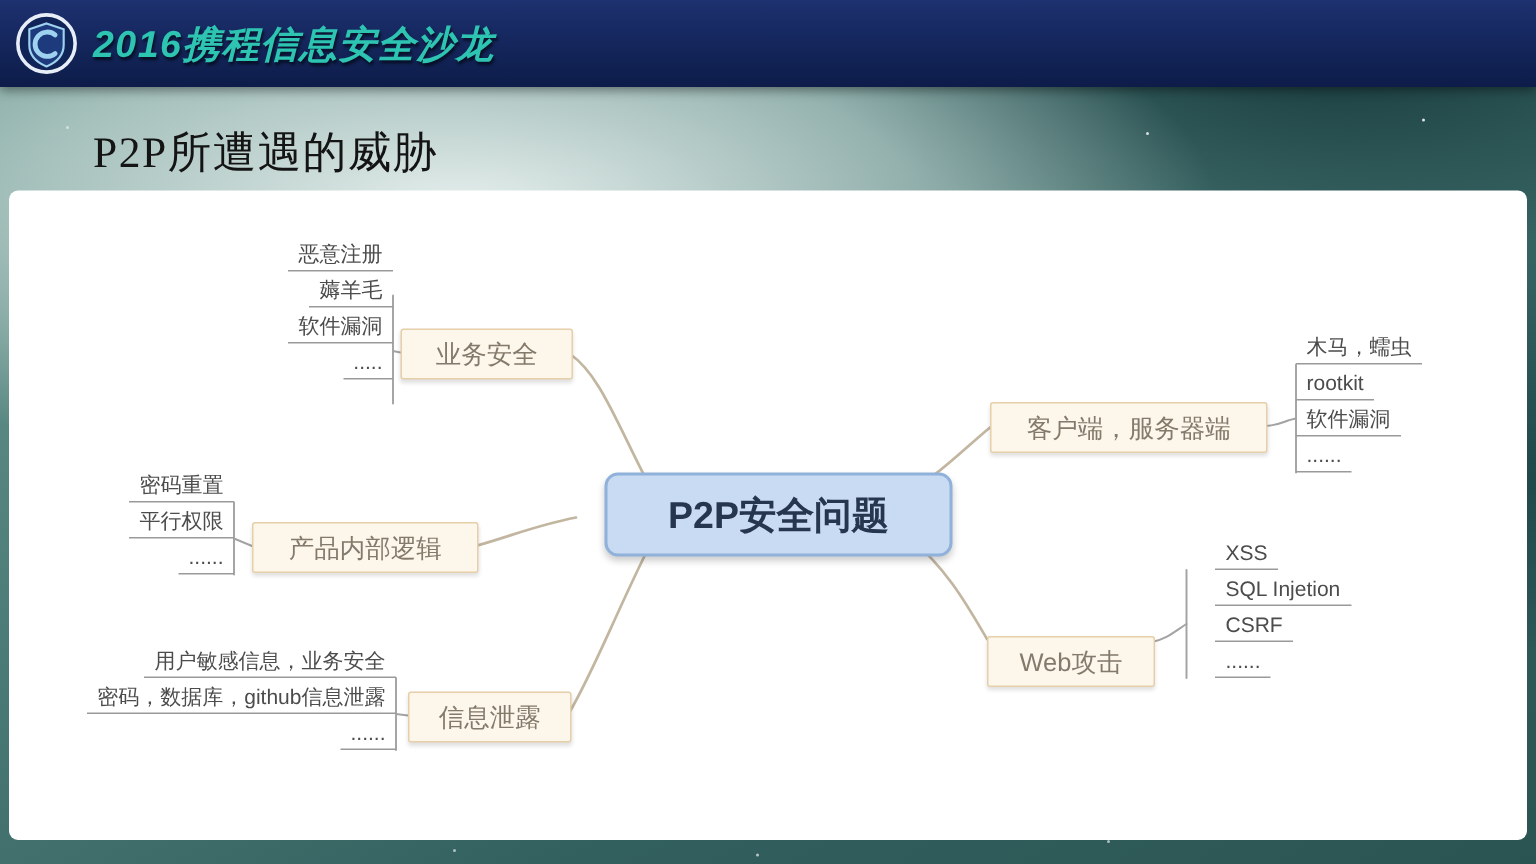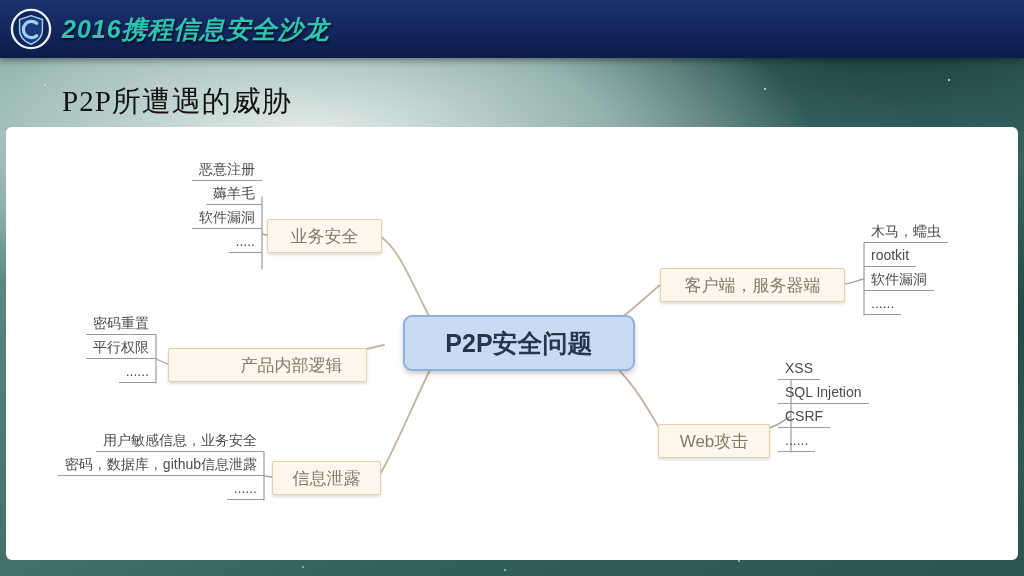--- a/index.html
+++ b/index.html
@@ -42,35 +42,35 @@
 
   .node-center{position:absolute;left:377px;top:188px;width:228px;height:52px;
     background:#c9dbf2;border:2px solid #8fb1da;border-radius:9px;
     display:flex;align-items:center;justify-content:center;
     font-size:25px;font-weight:bold;color:#27364f;box-shadow:0 3px 5px rgba(0,0,0,.2);margin-left:20px;}
 
   .branch{position:absolute;background:#fdf6ea;border:1px solid #e6cfa9;border-radius:2px;
     display:flex;align-items:center;justify-content:center;font-size:17px;color:#837a6b;
     box-shadow:0 2px 3px rgba(0,0,0,.13);white-space:nowrap;}
   .b1{left:261px;top:92px;width:113px;height:32px;}
-  .b2{left:162px;top:221px;width:149px;height:32px;padding-left:48px;}
+  .b2{left:162px;top:221px;width:149px;height:32px;}
   .b3{left:266px;top:334px;width:107px;height:32px;}
   .b4{left:654px;top:141px;width:183px;height:32px;}
   .b5{left:652px;top:285px;width:110px;height:32px;margin-top:12px;}
 
   .leaf-group{position:absolute;display:flex;flex-direction:column;}
   .lg-left{align-items:flex-end;}
   .lg-right{align-items:flex-start;}
   .leaf{font-size:14px;color:#4c4c4c;line-height:17px;padding:4px 7px 2px;
     border-bottom:1px solid #9a9a9a;white-space:nowrap;}
   .g1{right:756px;top:30px;}
   .g2{right:862px;top:184px;margin-left:48px;}
   .g3{right:754px;top:301px;}
   .g4{left:858px;top:92px;}
-  .g5{left:772px;top:229px;}
+  .g5{left:804px;top:229px;}
 </style>
 </head>
 <body>
 
 <div class="stage">
 
   <div class="bg"></div>
   <div class="stars"></div>
 
   <div class="header">

